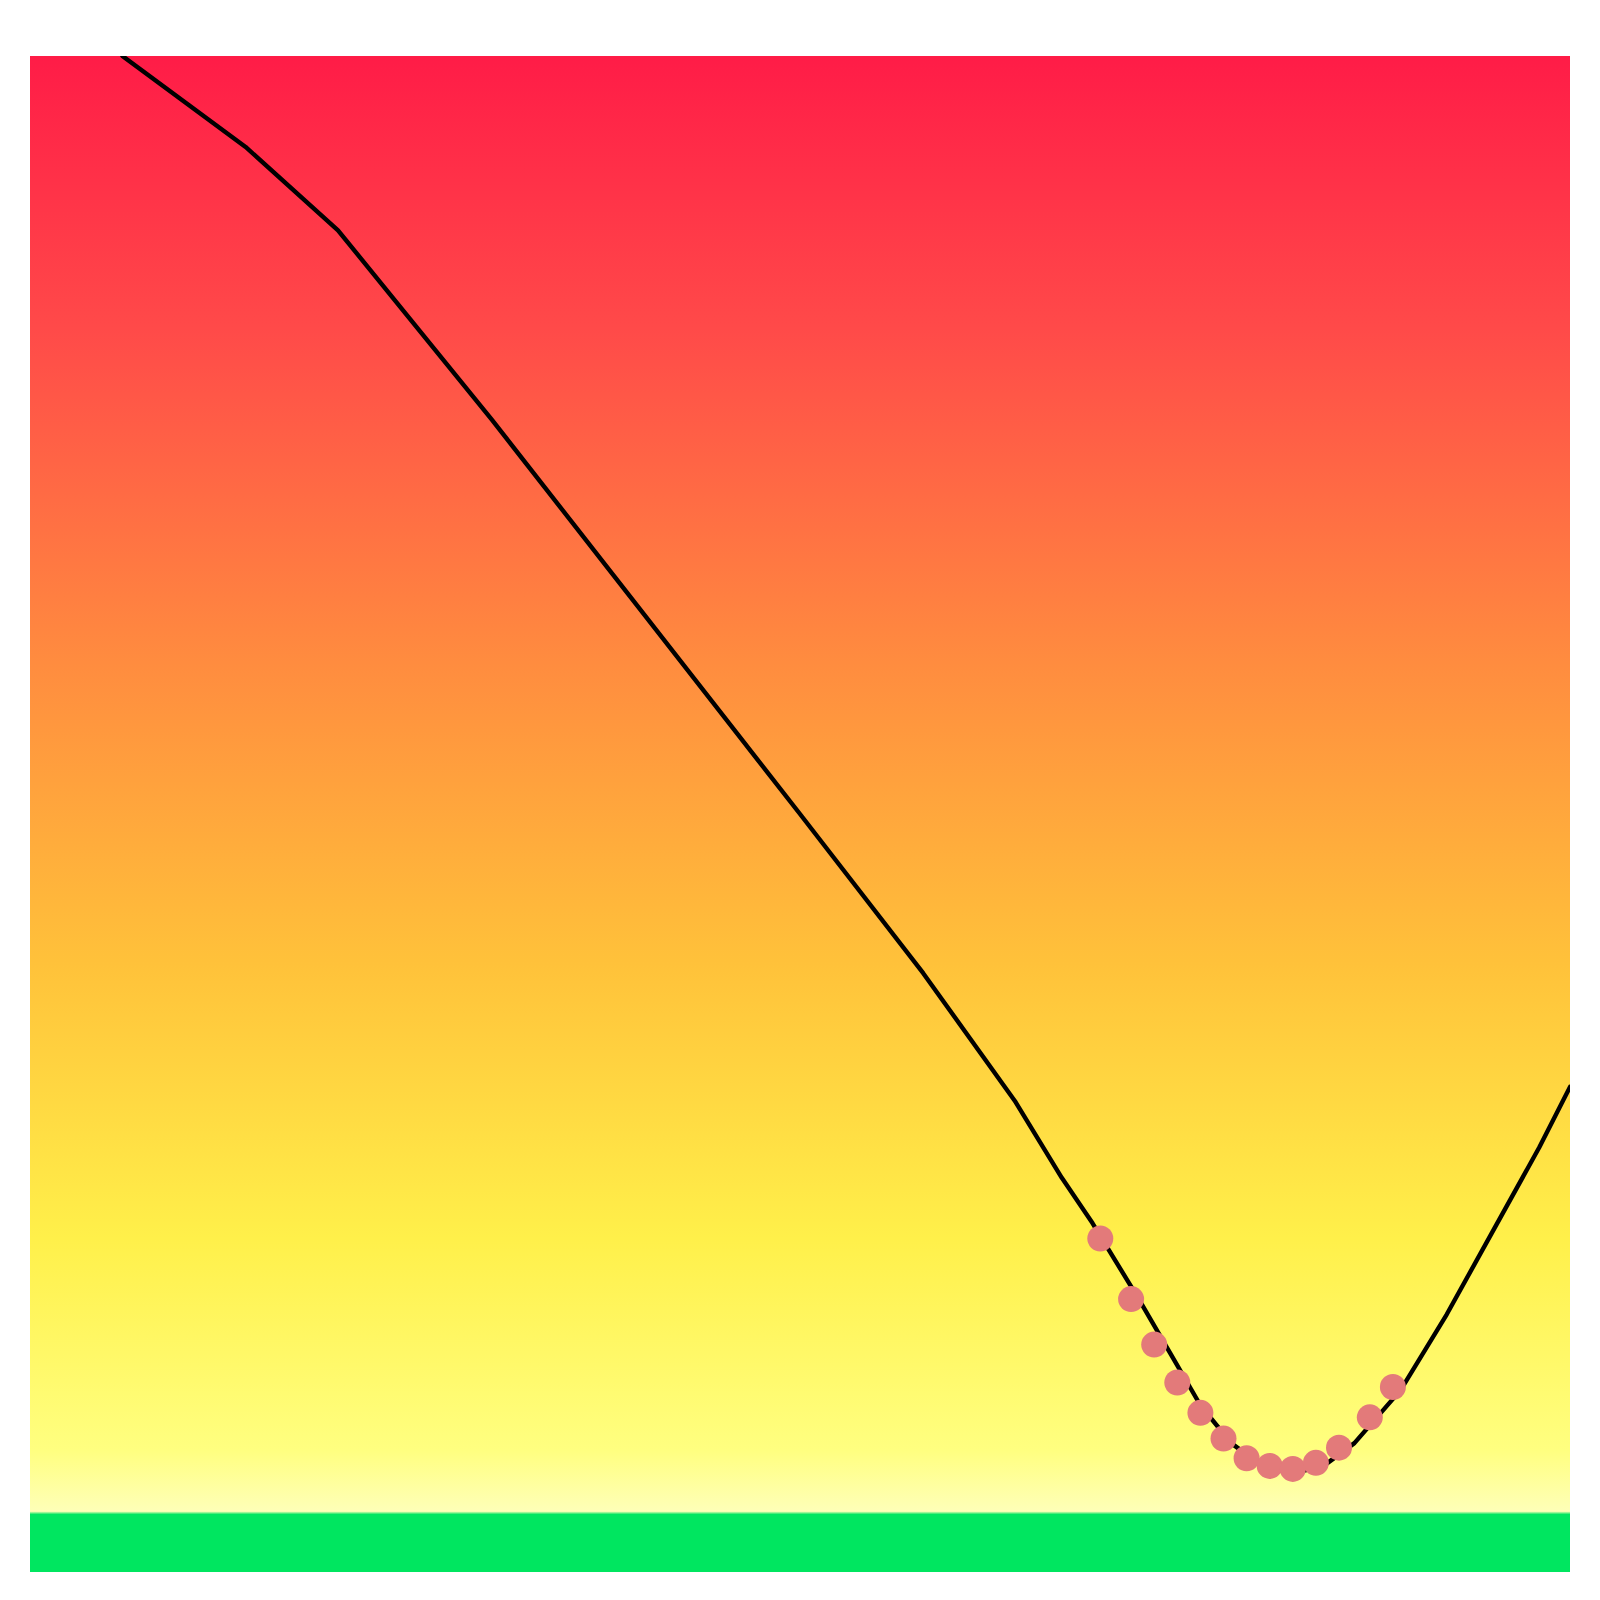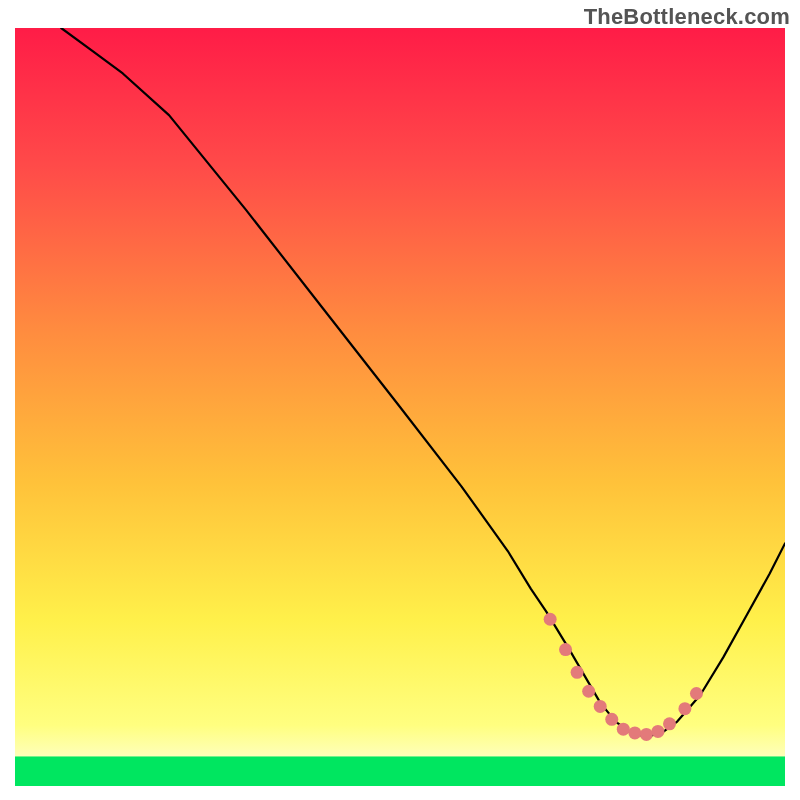--- a/index.html
+++ b/index.html
@@ -44,21 +44,20 @@
   }
   .dot {
     fill: #E37A7A;
   }
 </style>
 </head>
 <body>
 
 <div class="chart-container">
 
-  <div class="watermark">TheBottleneck.com</div>
 
   <svg class="plot" viewBox="0 0 770 758" preserveAspectRatio="none">
     <defs>
       <linearGradient id="bg-grad" x1="0" y1="0" x2="0" y2="1">
         <stop offset="0%" stop-color="#FF1C47"></stop>
         <stop offset="18%" stop-color="#FF4A49"></stop>
         <stop offset="40%" stop-color="#FF8C3F"></stop>
         <stop offset="60%" stop-color="#FFC23A"></stop>
         <stop offset="78%" stop-color="#FFF04A"></stop>
         <stop offset="92%" stop-color="#FFFF80"></stop>

